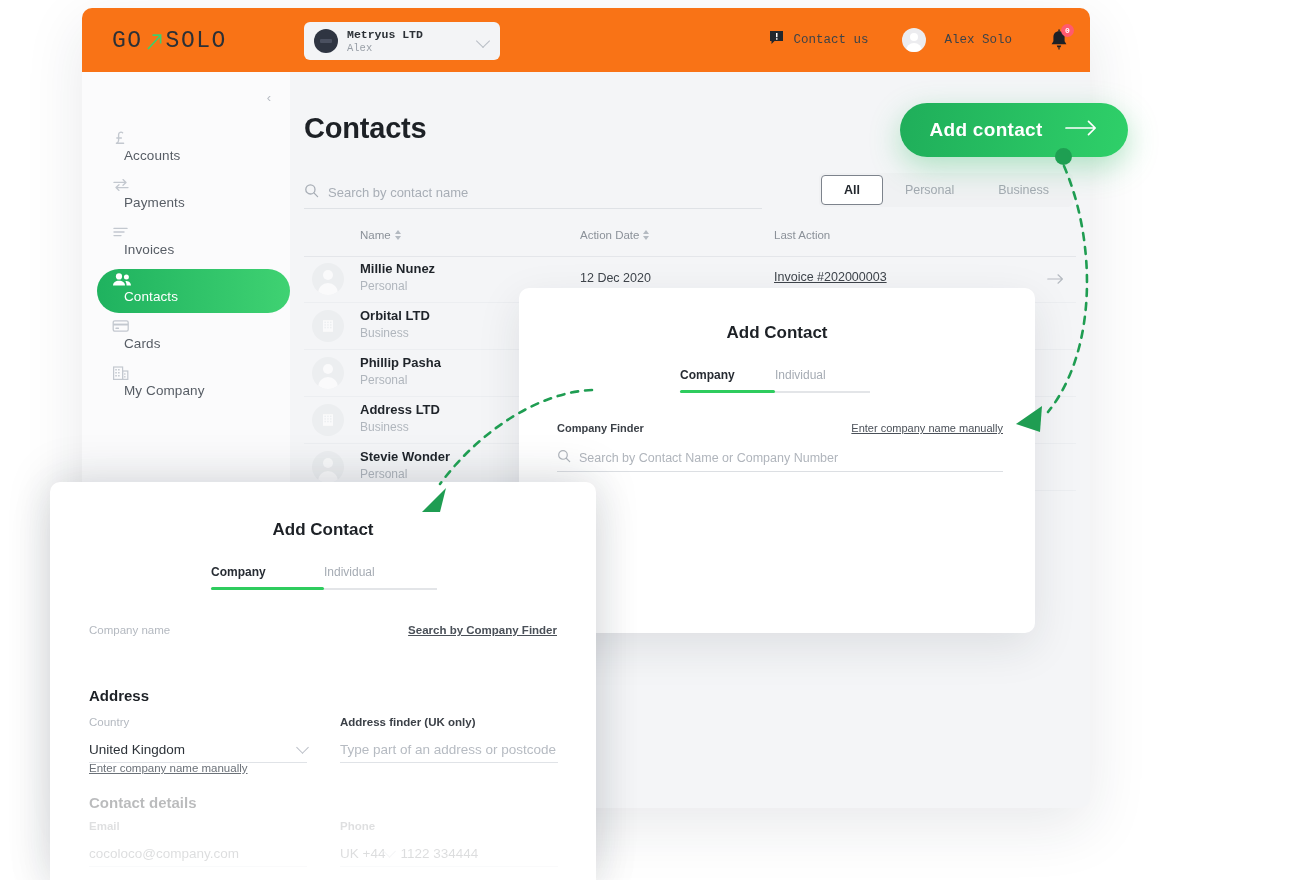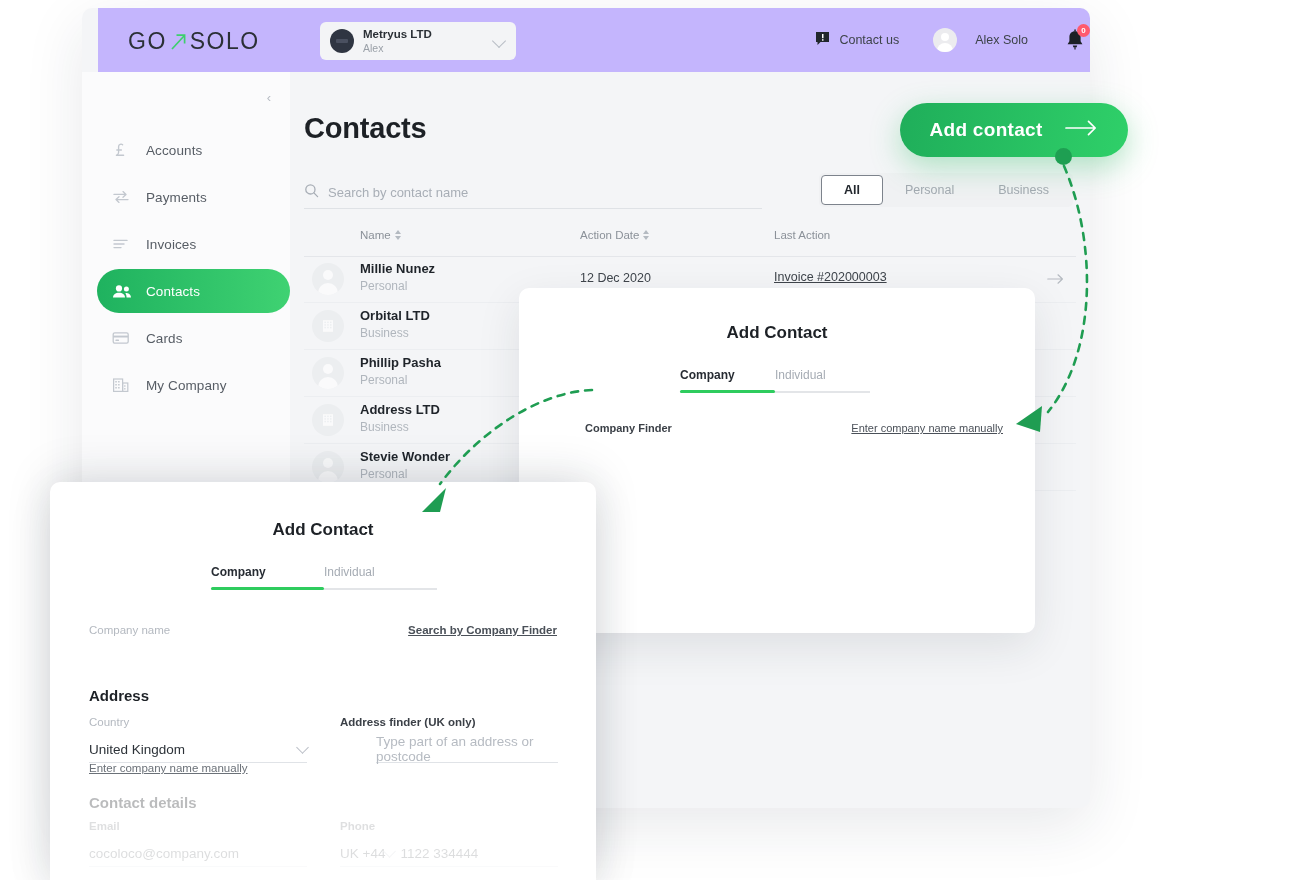--- a/index.html
+++ b/index.html
@@ -32,25 +32,26 @@
     height: 800px;
     background: #f4f5f7;
     border-radius: 10px;
     overflow: hidden;
     box-shadow: 0 18px 60px rgba(30, 40, 60, 0.10);
   }
 
   
   .topbar {
     position: absolute;
-    left: 16px; top: 0;
+    left: 0; top: 0;
     width: 1008px;
     height: 64px;
-    background: #c4b5fd;
+    background: #f97316;
     z-index: 6;
+    font-family: Liberation Mono, monospace;
   }
   .logo {
     position: absolute;
     left: 30px;
     top: 20px;
     font-size: 23px;
     letter-spacing: 1.5px;
     color: #2b3036;
     font-weight: 400;
     display: flex;
@@ -152,26 +153,27 @@
   }
   .collapse-btn {
     position: absolute; right: 14px; top: 19px;
     width: 14px; height: 14px;
     color: #b6bbc3; font-size: 13px; line-height: 14px; text-align:center;
     cursor: pointer;
   }
   .nav { position: absolute; top: 56px; left: 0; width: 208px; }
   .nav-item {
     height: 44px;
-    display: flex; align-items: center;
+    display: flex; 
     padding-left: 30px;
     box-sizing: border-box;
     margin-bottom: 3px;
     cursor: pointer;
     position: relative;
+    flex-direction: column;
   }
   .nav-item .nav-icon {
     width: 22px; height: 20px;
     display: flex; align-items: center; justify-content: flex-start;
     color: #c3c8cf;
     flex: none;
   }
   .nav-label {
     margin-left: 12px;
     font-size: 13.5px;
@@ -359,21 +361,21 @@
     background: #2ecc5e;
     border-radius: 2px;
     z-index: 2;
   }
 
   .field-block { position: absolute; left: 38px; width: 446px; }
   .field-label { font-size: 11px; font-weight: bold; color: #3b4047; }
   .field-link {
     font-size: 11px; color: #4a5058; text-decoration: underline; cursor: pointer;
   }
-  .field-row-top { display: flex; justify-content: space-between; align-items: baseline; margin-left: 28px; }
+  .field-row-top { display: flex; justify-content: space-between; align-items: baseline; }
   .field-input {
     margin-top: 11px;
     height: 26px;
     border-bottom: 1px solid #dcdfe3;
     display: flex; align-items: center;
   }
   .field-placeholder { font-size: 12.5px; color: #b0b5bc; }
 
   
   .modal-left {
@@ -411,21 +413,21 @@
   }
   .half { position: absolute; width: 218px; }
   .half-label { font-size: 11.5px; color: #b4b9c0; }
   .half-label.dark { color: #3b4047; font-weight: bold; }
   .half-value {
     margin-top: 8px; height: 26px;
     border-bottom: 1px solid #e0e3e7;
     font-size: 13.5px; color: #2c3238;
     display: flex; align-items: center; justify-content: space-between;
   }
-  .half-value.ph { color: #b6bbc2; margin-left: 36px; }
+  .half-value.ph { color: #b6bbc2; }
   .sel-chevron {
     width: 8px; height: 8px;
     border-right: 1.5px solid #b9bec6;
     border-bottom: 1.5px solid #b9bec6;
     transform: rotate(45deg);
     margin-bottom: 4px;
   }
   .manual-link {
     position: absolute; left: 39px;
     font-size: 11.5px; color: #6b7178; text-decoration: underline; cursor: pointer;
@@ -727,20 +729,29 @@
         <div class="tab">Individual</div>
         <div class="tab-underline"></div>
       </div>
     </div>
 
     <div class="field-block" style="top:134px;">
       <div class="field-row-top">
         <span class="field-label">Company Finder</span>
         <span class="field-link">Enter company name manually</span>
       </div>
+      <div class="field-input">
+        <span style="margin-right:8px;">
+          <svg width="14" height="14" viewBox="0 0 15 15">
+            <circle cx="6.4" cy="6.4" r="4.6" stroke="#b0b5bc" stroke-width="1.3" fill="none"></circle>
+            <path d="M9.9 9.9 L13.6 13.6" stroke="#b0b5bc" stroke-width="1.3" stroke-linecap="round"></path>
+          </svg>
+        </span>
+        <span class="field-placeholder">Search by Contact Name or Company Number</span>
+      </div>
     </div>
   </div>
 
   <div class="modal-left">
     <div class="m-title">Add Contact</div>
 
     <div class="ml-tabs-wrap">
       <div class="tabs">
         <div class="tab active">Company</div>
         <div class="tab">Individual</div>

